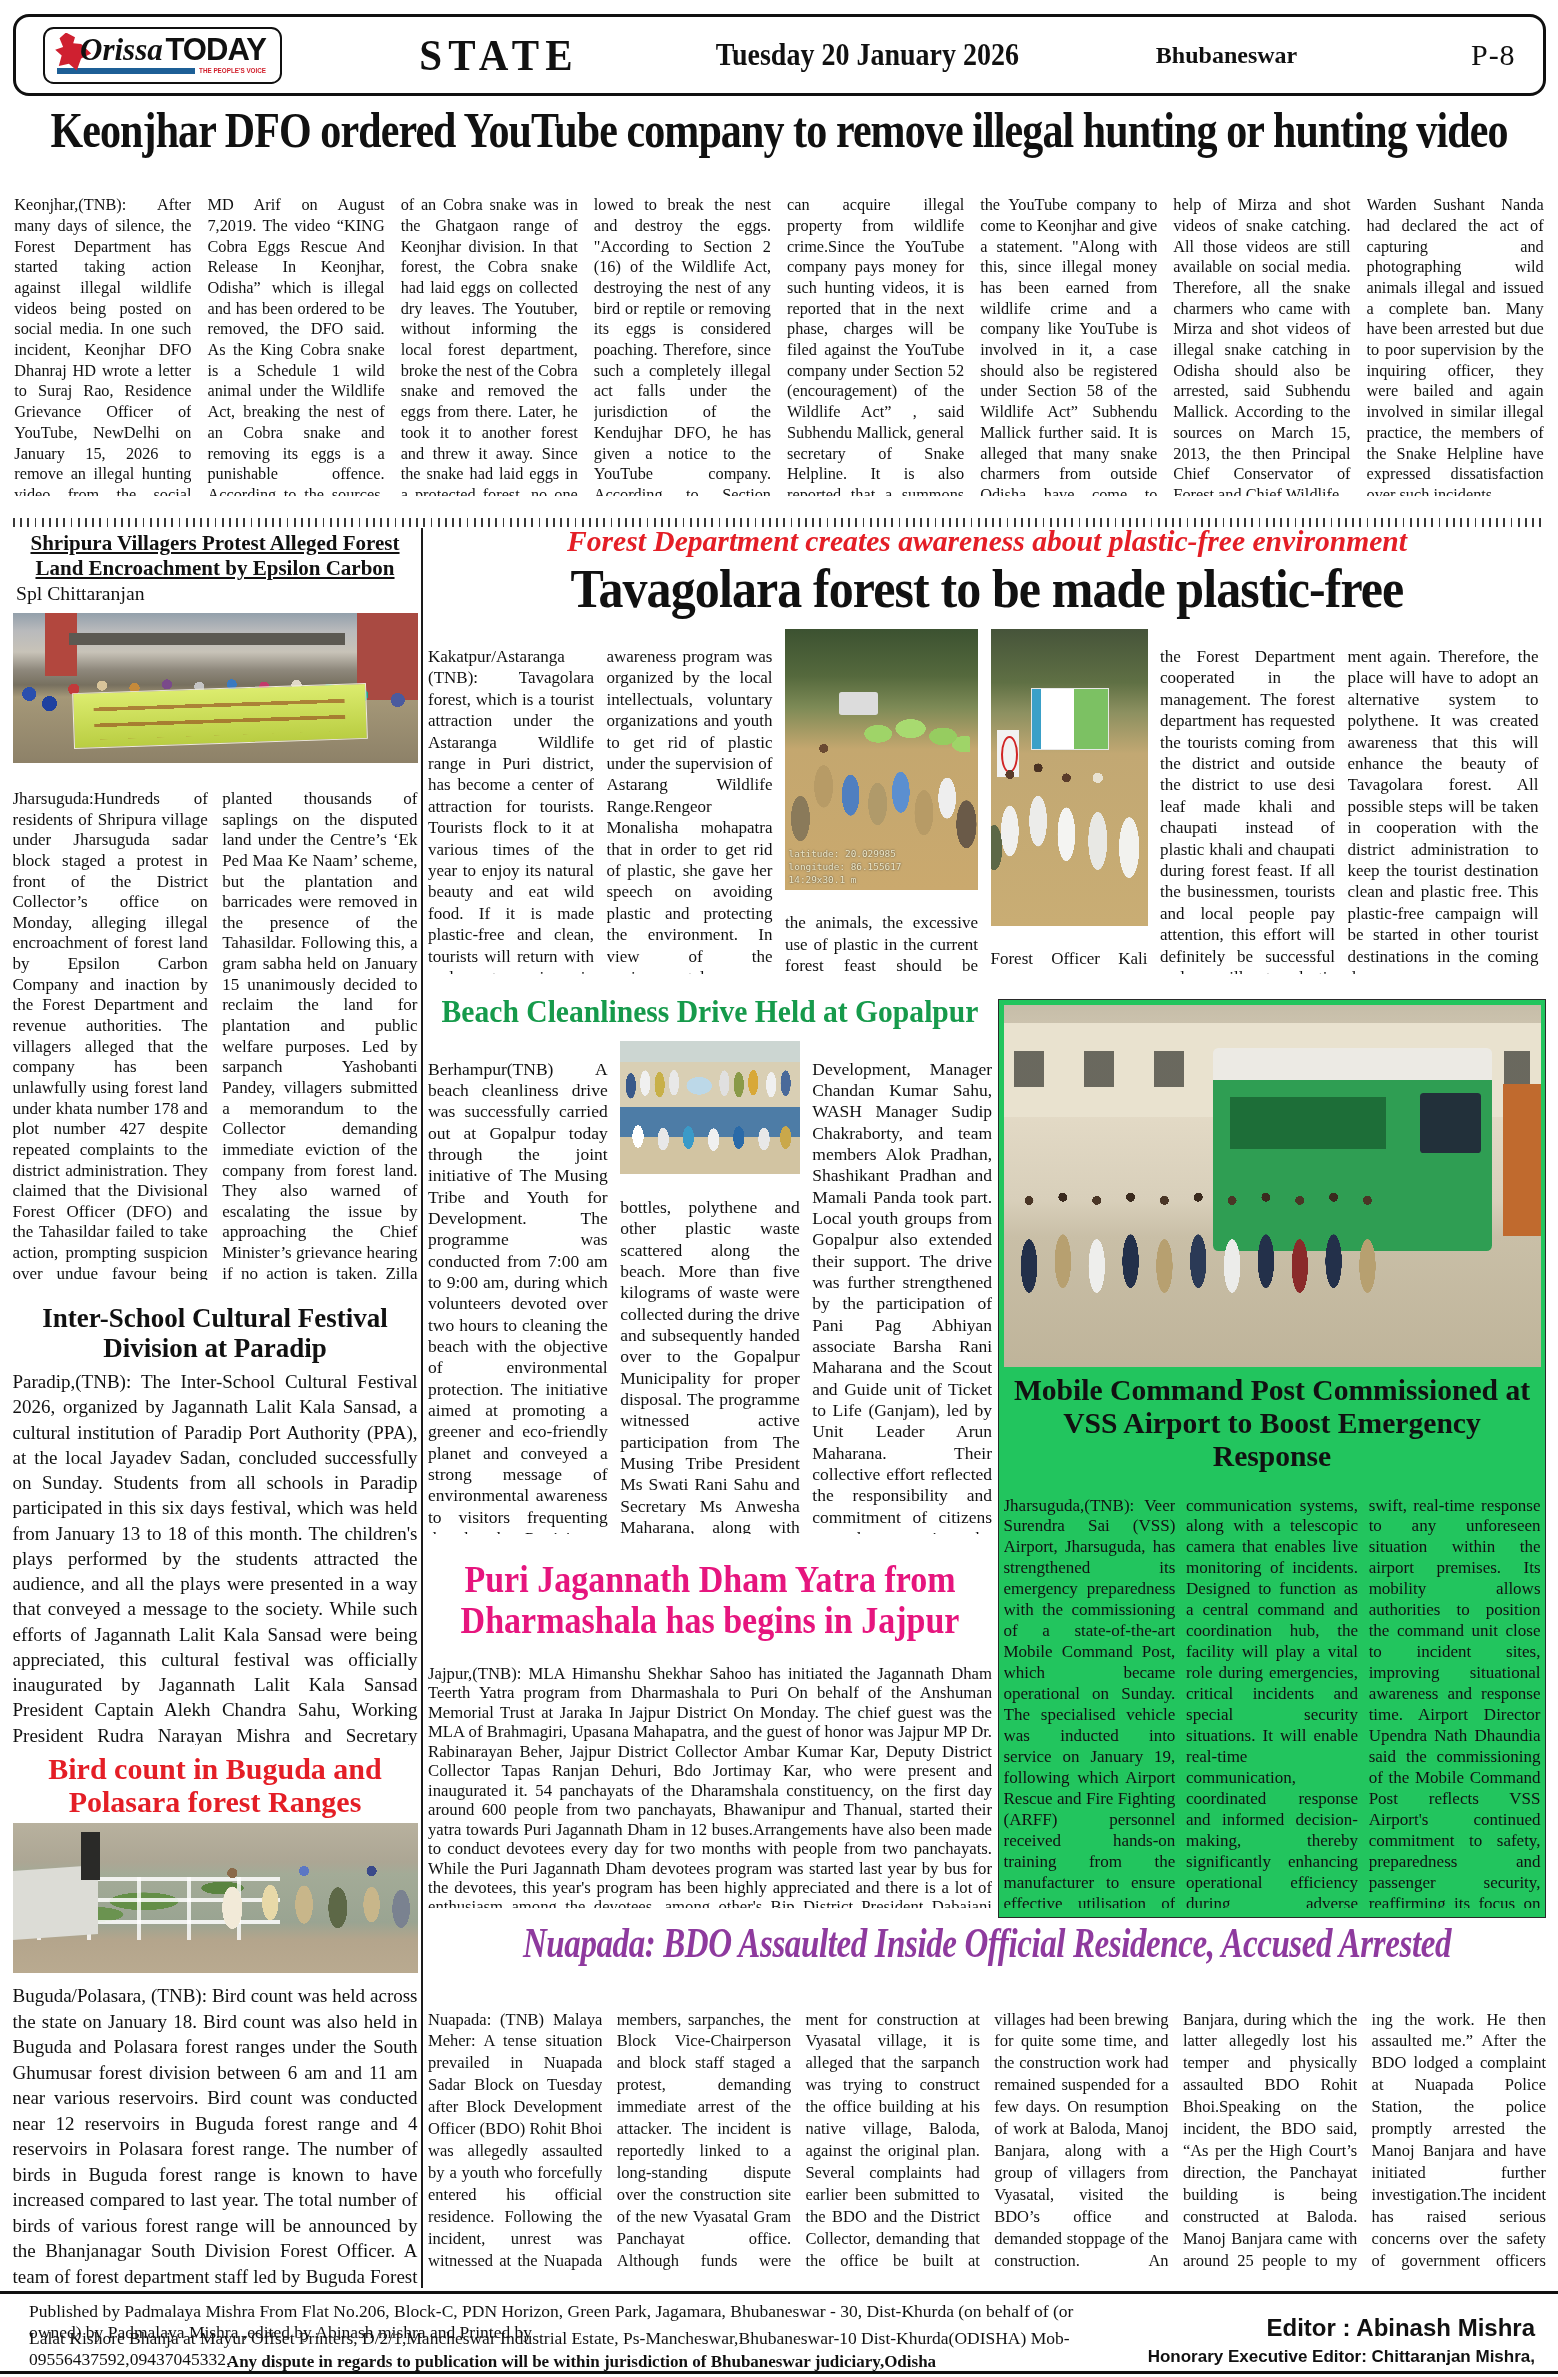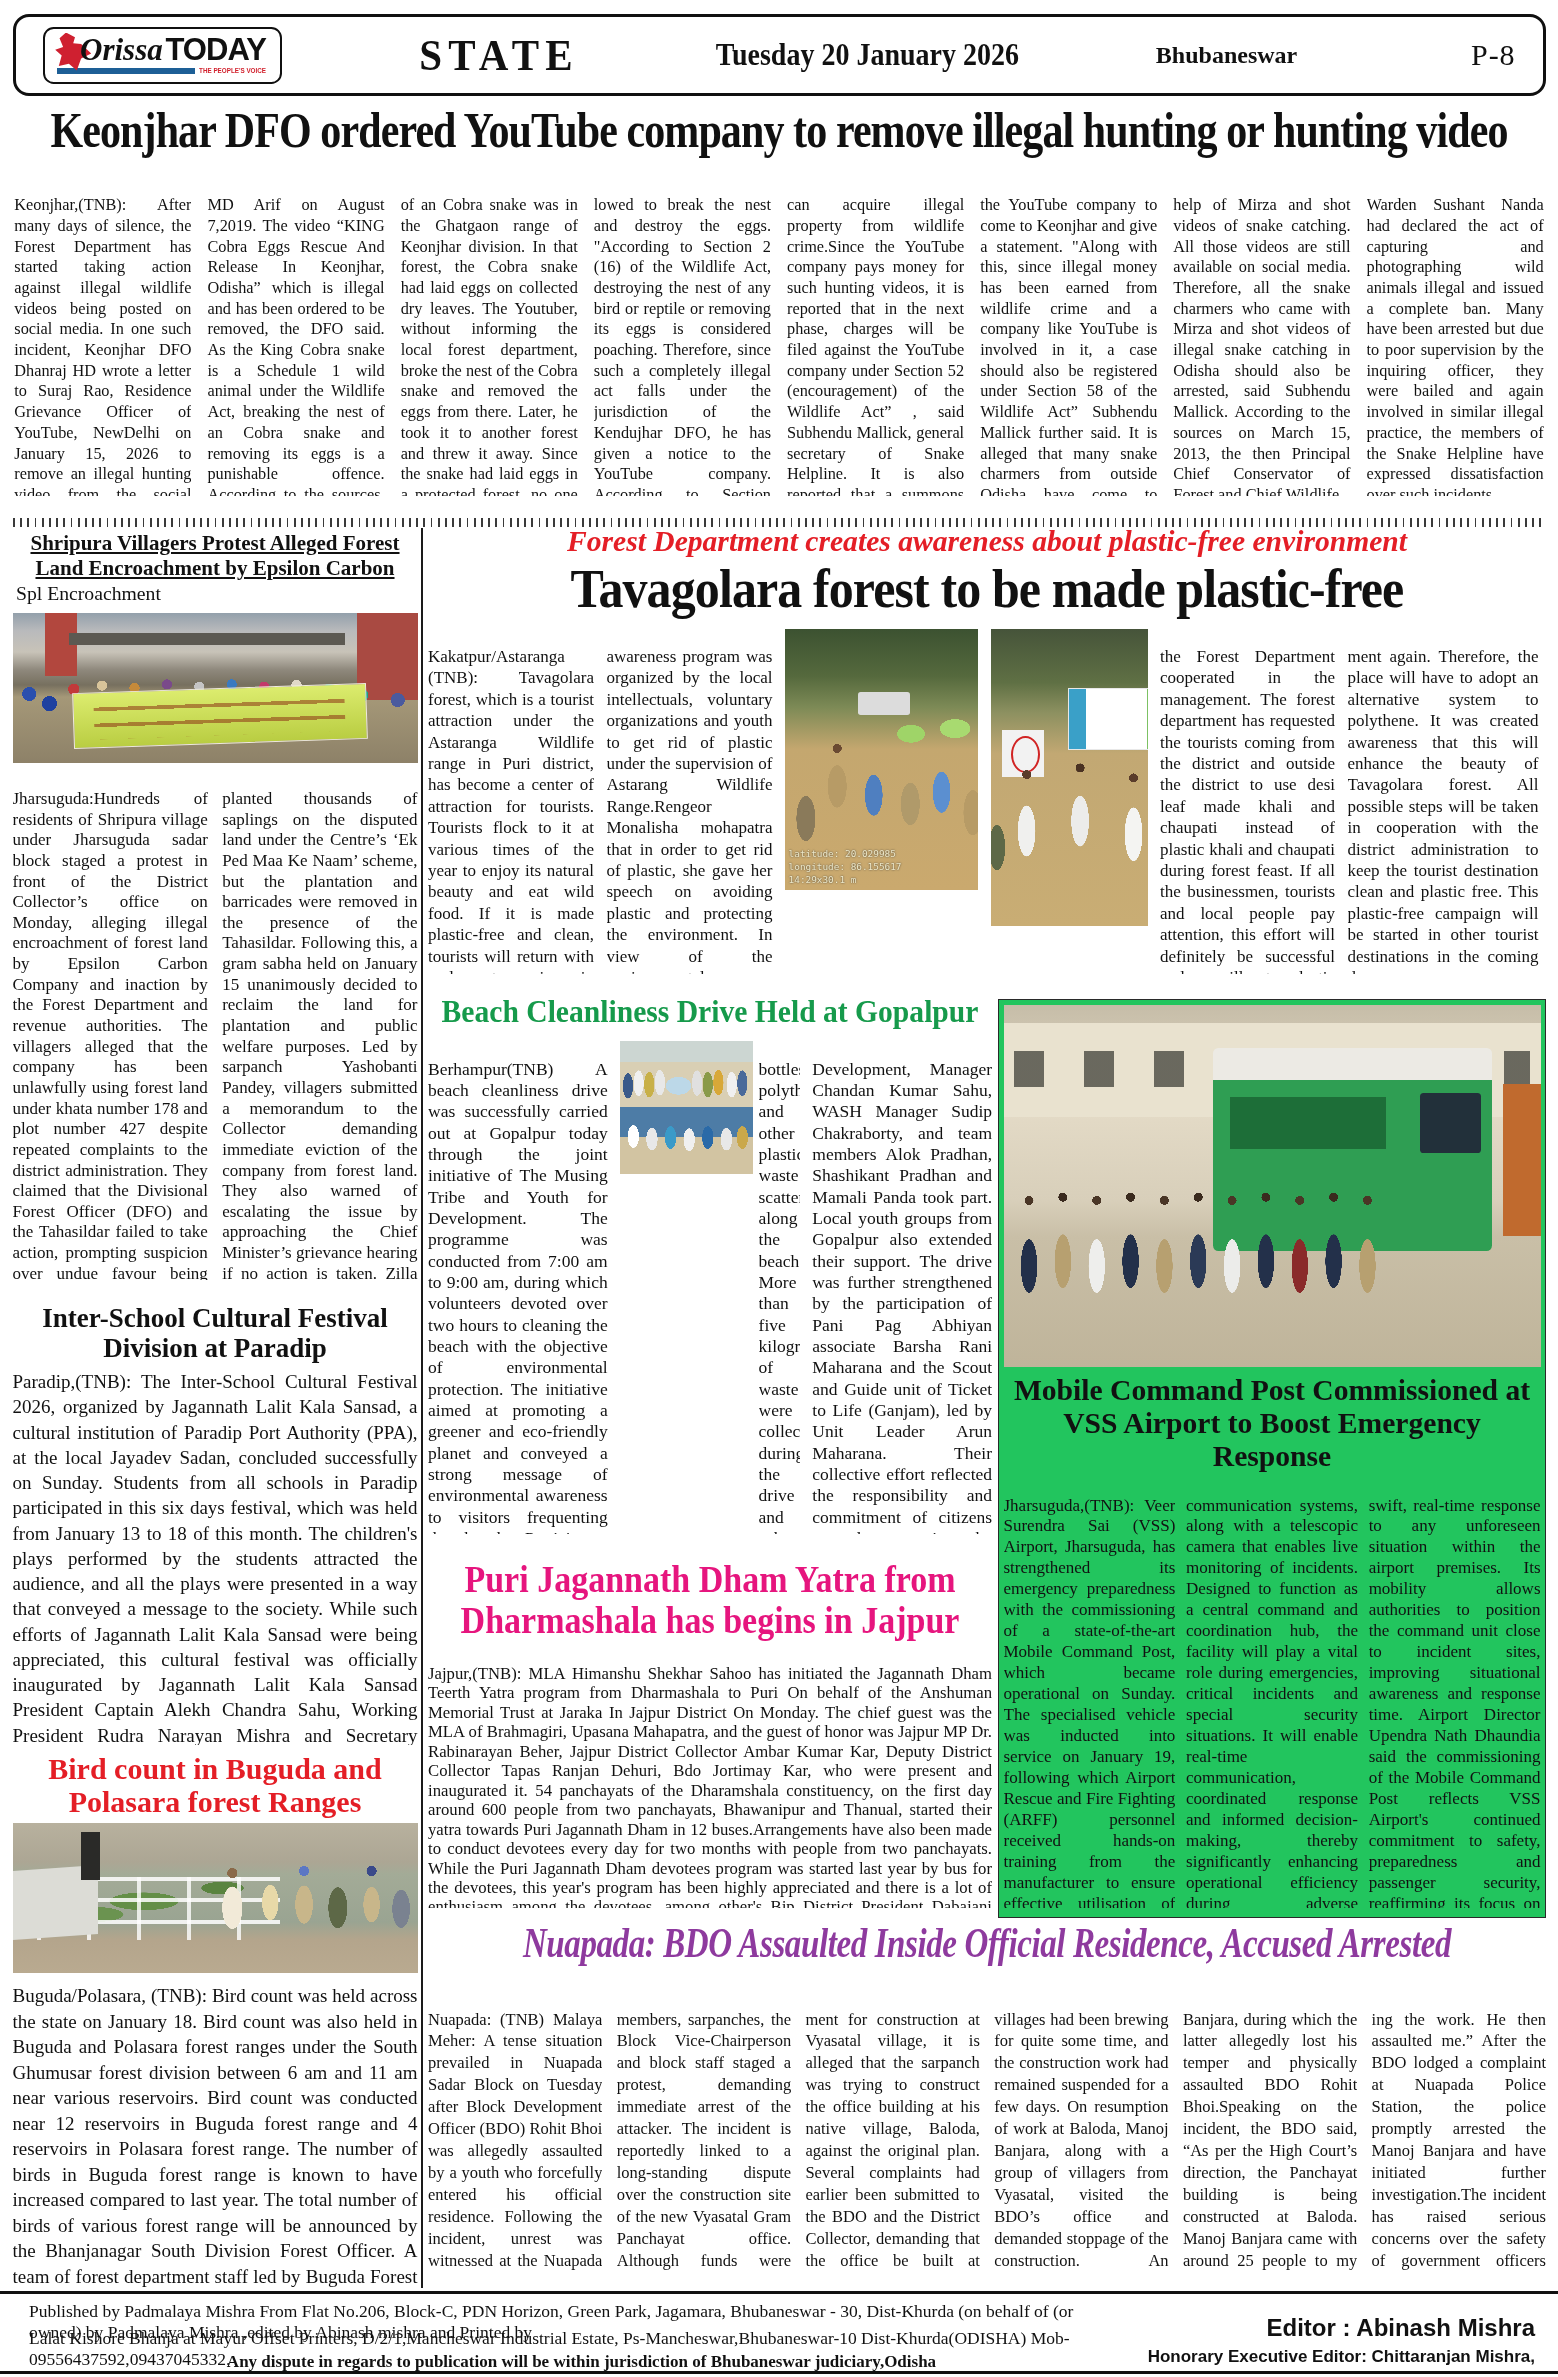--- a/index.html
+++ b/index.html
@@ -82,21 +82,21 @@
     radial-gradient(circle 7.2px at 78% 20%,#3a4a8a 0 70%,transparent 71%),
     radial-gradient(ellipse 12.5px 27px at 92% 56%,#7a8290 0 70%,transparent 71%);}
   .bird-body{position:absolute;left:12.5px;width:405px;top:1983px;height:306px;font-size:19px;line-height:1.345;text-align:justify;overflow:hidden;}
 
   
   .tava-strap{position:absolute;left:428px;width:1118px;top:527px;text-align:center;font:italic 700 29.6px/1 "Liberation Serif",serif;color:#e41e26;}
   .tava-headline{position:absolute;left:428px;width:1118px;top:562px;text-align:center;font:700 50px/1 "Liberation Serif",serif;letter-spacing:-0.9px;transform:scaleY(1.08);transform-origin:top center;}
   .tava-row{position:absolute;left:428px;top:629px;width:1118px;height:362px;display:flex;gap:12.5px;overflow:hidden;}
   .tava-row .tcol{font-size:17px;line-height:1.26;}
   .w185{flex:0 0 166px;} .w215{flex:0 0 193px;} .w175{flex:0 0 157px;} .w195{flex:0 0 175px;} .w213{flex:0 0 191px;}
-  .stack{display:flex;flex-direction:row;gap:5.4px;overflow:hidden;}
+  .stack{display:flex;flex-direction:column;gap:5.4px;overflow:hidden;}
   .tava-photo1{width:100%;height:261px;flex:0 0 261px;background:linear-gradient(180deg,#3c5231 0%,#55693d 18%,#7d8a56 30%,#c4a76f 46%,#caa96e 100%);position:relative;overflow:hidden;}
   .tava-photo1 .car{position:absolute;left:28%;top:24%;width:20%;height:9%;background:#dcdcdc;border-radius:2.7px;}
   .tava-photo1 .signs{position:absolute;left:40%;right:4%;top:32%;height:20%;background-image:
     linear-gradient(0deg,transparent,transparent),
     radial-gradient(ellipse 19.7px 12.5px at 15% 40%,#9fd468 0 70%,transparent 71%),
     radial-gradient(ellipse 21.5px 13.4px at 45% 30%,#a8da70 0 70%,transparent 71%),
     radial-gradient(ellipse 19.7px 12.5px at 75% 45%,#96cc60 0 70%,transparent 71%),
     radial-gradient(ellipse 18px 11.6px at 95% 60%,#9fd468 0 70%,transparent 71%);}
   .tava-photo1 .crowd{position:absolute;left:0;right:0;top:38%;height:56%;background-image:
     radial-gradient(ellipse 13.4px 30px at 20% 40%,#b79b66 0 70%,transparent 71%),
@@ -235,21 +235,21 @@
     <p class="tcol">lowed to break the nest and destroy the eggs. "According to Section 2 (16) of the Wildlife Act, destroying the nest of any bird or reptile or removing its eggs is considered poaching. Therefore, since such a completely illegal act falls under the jurisdiction of the Kendujhar DFO, he has given a notice to the YouTube company. According to Section 58(C) of the Wildlife Act, no company</p>
     <p class="tcol">can acquire illegal property from wildlife crime.Since the YouTube company pays money for such hunting videos, it is reported that in the next phase, charges will be filed against the YouTube company under Section 52 (encouragement) of the Wildlife Act” , said Subhendu Mallick, general secretary of Snake Helpline.  It is also reported that a summons will be issued in the name of the officials of</p>
     <p class="tcol">the YouTube company to come to Keonjhar and give a statement. "Along with this, since illegal money has been earned from wildlife crime and a company like YouTube is involved in it, a case should also be registered under Section 58 of the Wildlife Act” Subhendu Mallick further said.  It is alleged that many snake charmers from outside Odisha have come to Odisha with the</p>
     <p class="tcol">help of Mirza and shot videos of snake catching. All those videos are still available on social media. Therefore, all the snake charmers who came with Mirza and shot videos of illegal snake catching in Odisha should also be arrested, said Subhendu Mallick. According to the sources on March 15, 2013, the then Principal Chief Conservator of Forest  and Chief Wildlife</p>
     <p class="tcol">Warden Sushant Nanda had declared the act of capturing and photographing wild animals illegal and issued a complete ban. Many have been arrested but due to poor supervision by the inquiring officer, they were bailed and again involved in similar illegal practice, the members of the Snake Helpline have expressed dissatisfaction over such incidents.</p>
   </div>
   <div class="dash-sep"></div>
   <div class="vrule"></div>
 
   <div class="shri-headline">Shripura Villagers Protest Alleged Forest Land Encroachment by Epsilon Carbon</div>
-  <div class="shri-byline">Spl Encroachment</div>
+  <div class="shri-byline">Spl Chittaranjan</div>
   <div class="photo shri-photo">
     <div class="bldg-l"></div>
     <div class="bldg-r"></div>
     <div class="roof"></div>
     <div class="crowd"></div>
     <div class="banner"></div>
   </div>
   <div class="shri-cols">
     <p class="tcol">Jharsuguda:Hundreds of residents of Shripura village under Jharsuguda sadar block staged a protest in front of the District Collector’s office on Monday, alleging illegal encroachment of forest land by Epsilon Carbon Company and inaction by the Forest Department and revenue authorities. The villagers alleged that the company has been unlawfully using forest land under khata number 178 and plot number 427 despite repeated complaints to the district administration. They claimed that the Divisional Forest Officer (DFO) and the Tahasildar failed to take action, prompting suspicion over undue favour being extended to the company. According to the protesters, villagers had earlier</p>
     <p class="tcol">planted thousands of saplings on the disputed land under the Centre’s ‘Ek Ped Maa Ke Naam’ scheme, but the plantation and barricades were removed in the presence of the Tahasildar. Following this, a gram sabha held on January 15 unanimously decided to reclaim the land for plantation and public welfare purposes. Led by sarpanch Yashobanti Pandey, villagers submitted a memorandum to the Collector demanding immediate eviction of the company from forest land. They also warned of escalating the issue by approaching the Chief Minister’s grievance hearing if no action is taken. Zilla Parishad member Digambar Bhoi, social activists and villagers participated in the protest.</p>

